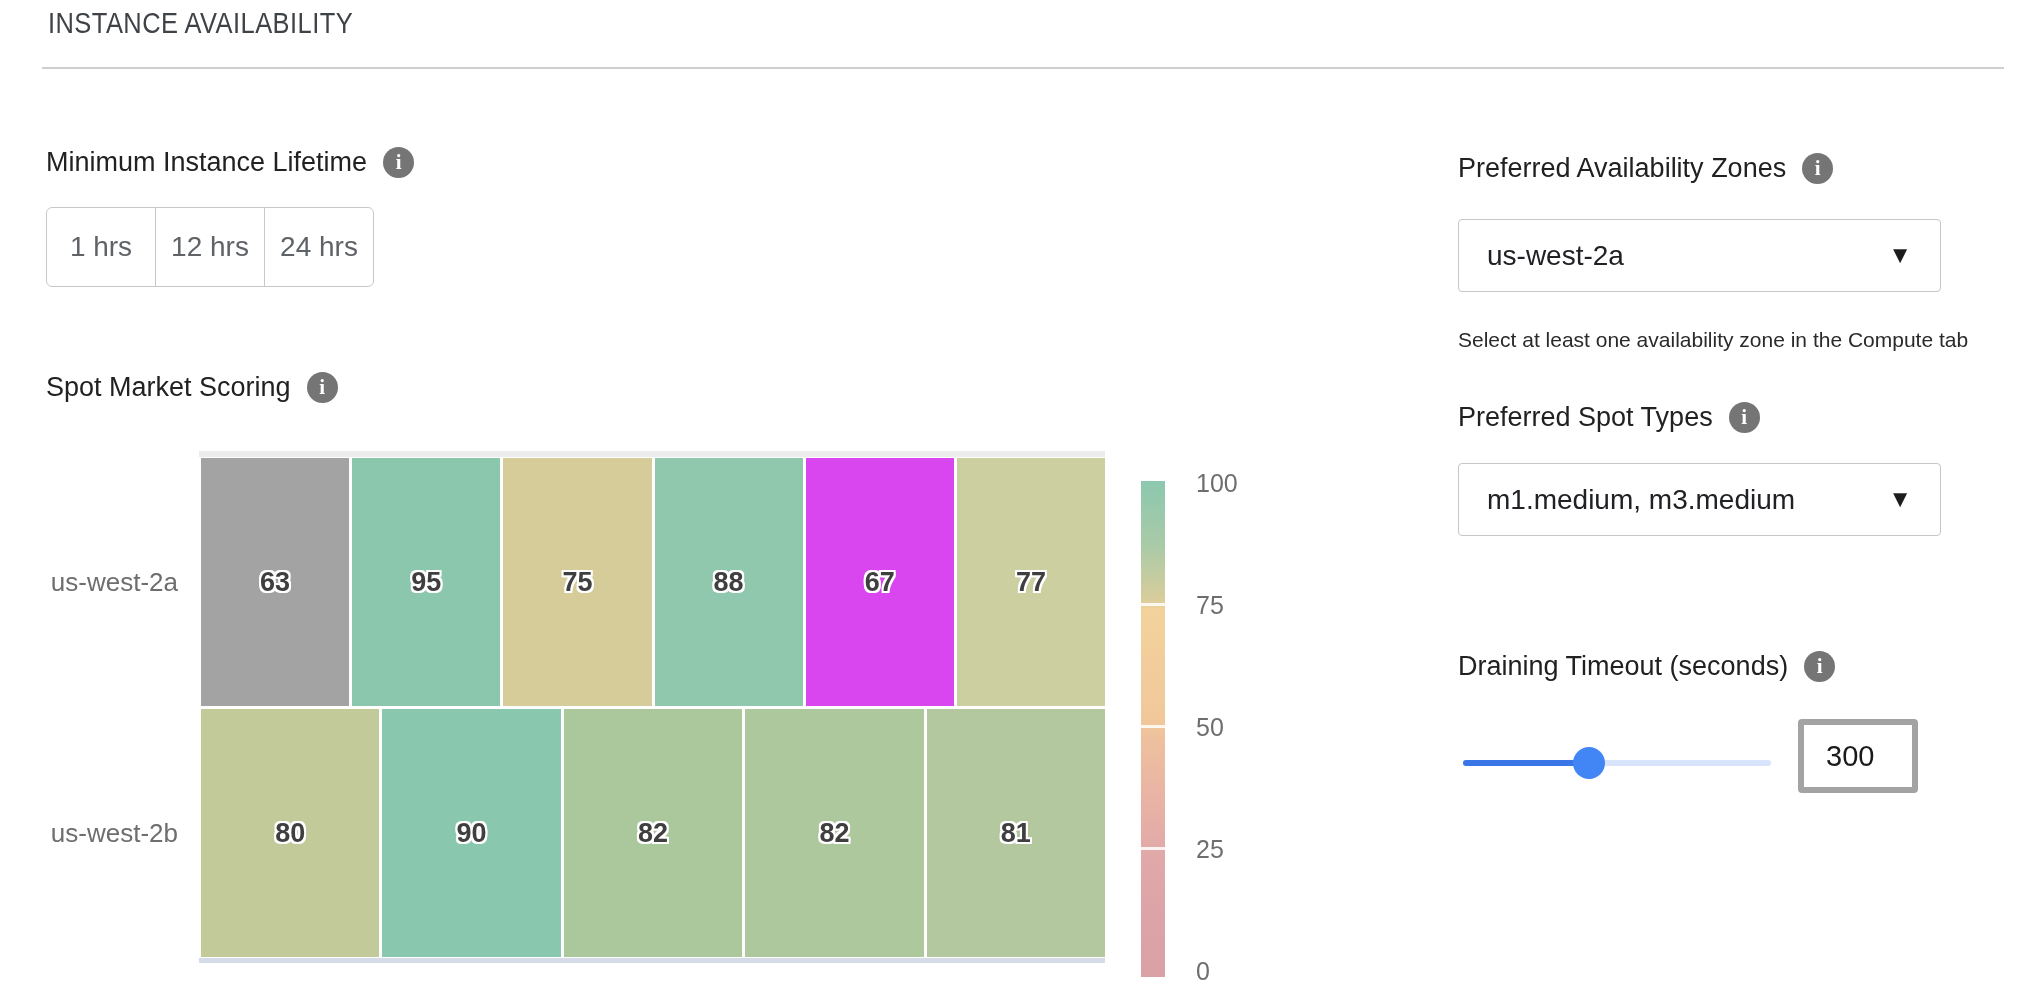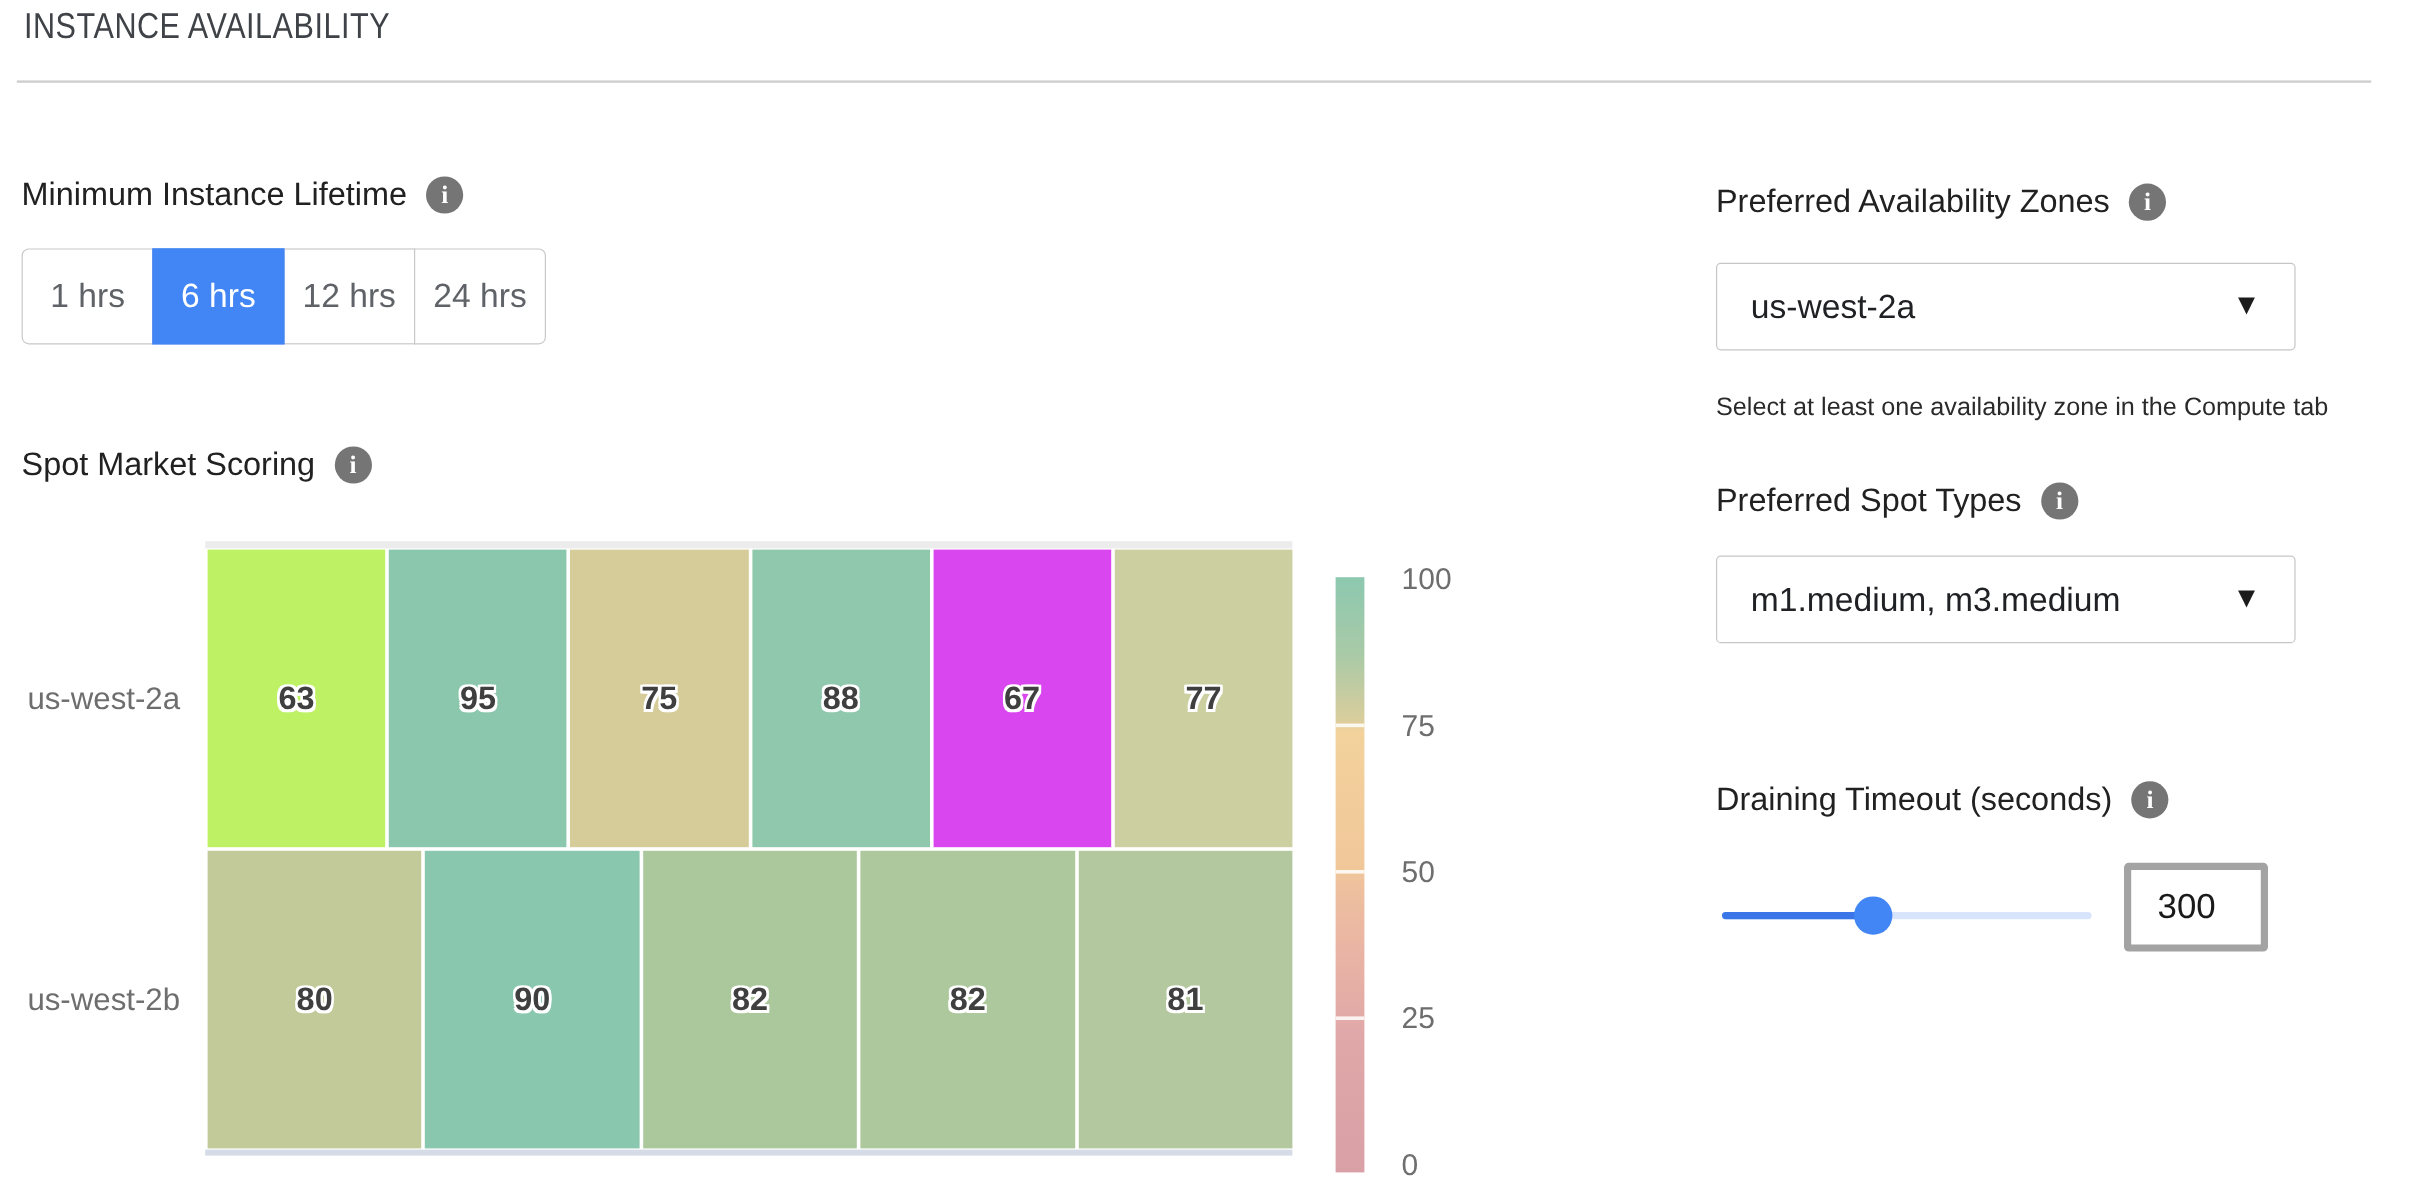--- a/index.html
+++ b/index.html
@@ -1,17 +1,17 @@
 <!DOCTYPE html>
 <html><head>
 <meta charset="utf-8">
 <style>
   html,body{margin:0;padding:0;background:#fff;}
   *{box-sizing:border-box;font-family:"Liberation Sans",sans-serif;}
-  #canvas{position:relative;width:1976px;height:982px;background:#fff;overflow:hidden;}
+  #canvas{position:relative;width:1976px;height:982px;background:#fff;overflow:hidden;margin-left:28px;}
 
   
   .page-title{position:absolute;left:20px;top:6px;font-size:30px;color:#3f4348;
     letter-spacing:.5px;transform:scaleX(.85);transform-origin:left center;white-space:nowrap;}
   .header-divider{position:absolute;left:14px;top:67px;width:2006px;height:2px;background:#cfcfcf;}
 
   
   .label-row{position:absolute;display:flex;align-items:center;gap:16px;}
   .field-label{font-size:27px;color:#212121;white-space:nowrap;}
   .info-icon{width:31px;height:31px;border-radius:50%;background:#757575;color:#fff;
@@ -72,38 +72,37 @@
 
   <div class="page-title">INSTANCE AVAILABILITY</div>
   <div class="header-divider"></div>
 
   <div class="label-row" style="left:18px;top:147px;">
     <span class="field-label">Minimum Instance Lifetime</span>
     <span class="info-icon">i</span>
   </div>
   <div class="seg-group">
       <button class="seg-btn">1 hrs</button>
-      <button class="seg-btn selected">6 hrs</button>
       <button class="seg-btn">12 hrs</button>
       <button class="seg-btn">24 hrs</button>
     </div>
 
   <div class="label-row" style="left:18px;top:372px;">
     <span class="field-label">Spot Market Scoring</span>
     <span class="info-icon">i</span>
   </div>
 
   <div class="hm-strip-top"></div>
   <div class="hm-axis">
       <div class="hm-axis-label" style="top: 0px;">us-west-2a</div>
       <div class="hm-axis-label" style="top: 251px;">us-west-2b</div>
     </div>
   <div class="hm-rows">
       <div class="hm-row" style="top: 0px;">
-        <div class="hm-cell" style="background: #bef264;">63</div>
+        <div class="hm-cell" style="background: #a3a3a3;">63</div>
         <div class="hm-cell" style="background: rgb(139, 199, 173);">95</div>
         <div class="hm-cell" style="background: rgb(213, 204, 153);">75</div>
         <div class="hm-cell" style="background: rgb(144, 200, 173);">88</div>
         <div class="hm-cell" style="background: #d946ef;">67</div>
         <div class="hm-cell" style="background: rgb(204, 207, 159);">77</div>
       </div>
       <div class="hm-row" style="top: 251px; border-radius: 11px;">
         <div class="hm-cell" style="background: rgb(193, 202, 152);">80</div>
         <div class="hm-cell" style="background: rgb(138, 199, 175);">90</div>
         <div class="hm-cell" style="background: rgb(170, 200, 155);">82</div>

